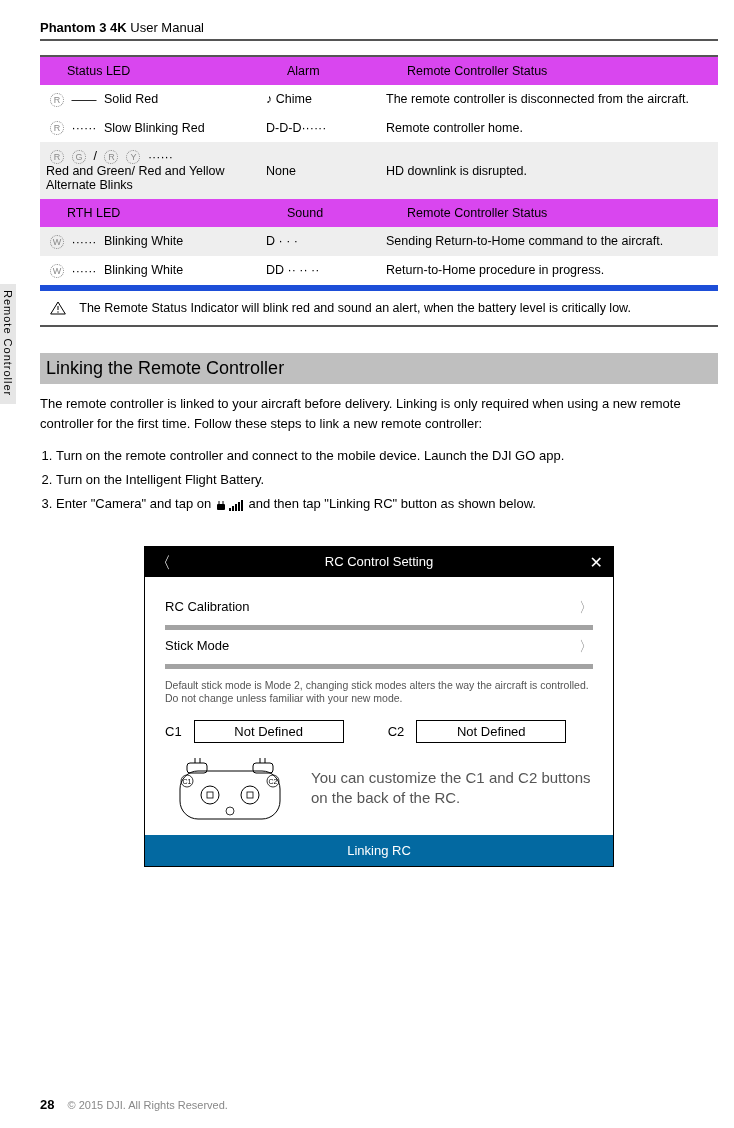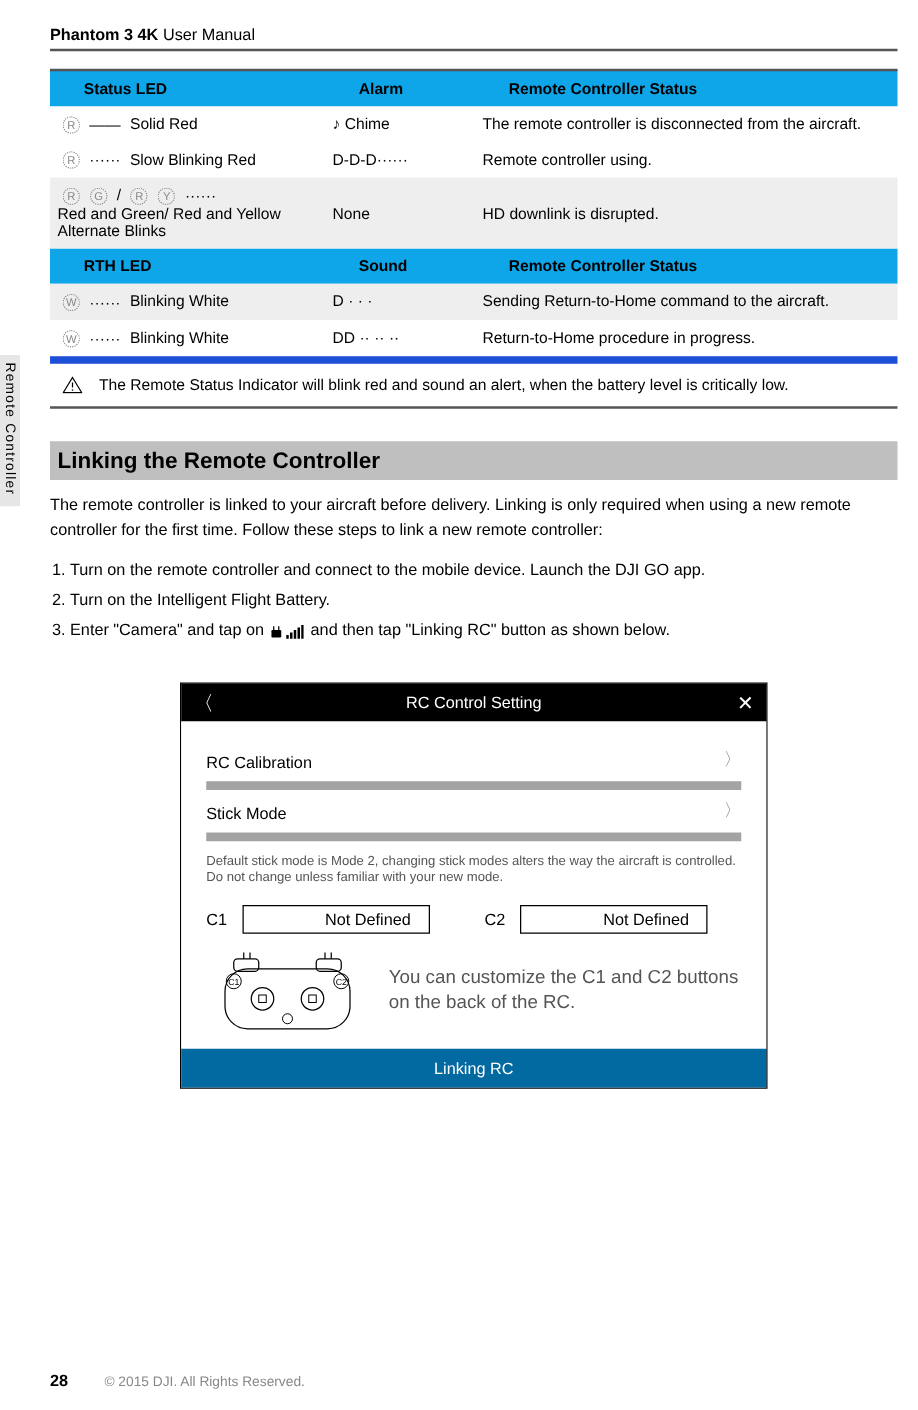--- a/index.html
+++ b/index.html
@@ -5,63 +5,63 @@
   * { box-sizing: border-box; margin: 0; padding: 0; }
   body { font-family: Arial, Helvetica, sans-serif; font-size: 13px; color: #000; width: 734px; height: 1128px; position: relative; background: #fff; }
   .page { padding: 20px 16px 30px 40px; }
   .header-title { font-size: 13px; font-weight: normal; margin-bottom: 4px; }
   .header-title .bold { font-weight: bold; }
   .header-rule { border: none; border-top: 2px solid #555; margin-bottom: 14px; }
 
   .status-table { width: 100%; border-collapse: collapse; border-top: 2px solid #555; }
   .status-table tr { }
   .status-table td { padding: 7px 6px; vertical-align: middle; font-size: 12.5px; }
-  .status-table .hdr td { background: #0ea5e9; font-weight: bold; padding-left: 27px; }
+  .status-table .hdr td { background: #d946ef; font-weight: normal; padding-left: 27px; }
   .status-table .alt td { background: #eeeeee; }
   .status-table .col1 { width: 220px; }
   .status-table .col2 { width: 120px; }
   .status-table .col3 { }
 
   .led-circle { display: inline-block; width: 14px; height: 14px; border-radius: 50%; border: 1px dotted #888; text-align: center; line-height: 12px; font-size: 9px; color: #888; vertical-align: middle; margin-right: 4px; margin-left: 4px;}
   .led-line { display: inline-block; vertical-align: middle; margin-right: 4px; }
 
   .warn-row { border-top: 6px solid #1d4ed8; border-bottom: 2px solid #555; }
   .warn-icon { display: inline-block; width: 16px; height: 14px; vertical-align: middle; margin-right: 10px; margin-left: 4px; }
 
   .side-tab { position: absolute; left: 0; top: 284px; width: 16px; background: #e6e6e6; padding: 6px 1px; font-size: 11px; text-align: center; }
   .side-tab span { writing-mode: vertical-rl; text-orientation: mixed; letter-spacing: 1px; white-space: nowrap; }
 
-  .section-title-wrap { margin-top: 26px; font-weight: bold; }
+  .section-title-wrap { margin-top: 26px; }
   .section-title { background: #bfbfbf; display: inline-block; padding: 5px 10px 5px 6px; font-size: 18px; width: 100%; margin-bottom: 10px; }
 
   .body-text { font-size: 13px; line-height: 1.5; margin-bottom: 12px; }
   .steps { font-size: 13px; line-height: 1.7; margin-left: 0; padding-left: 16px; }
   .steps li { margin-bottom: 2px; }
   .inline-icon { display: inline-block; vertical-align: middle; margin: 0 2px; }
 
   
   .rc-panel { width: 470px; margin: 30px auto 0 auto; border: 1px solid #000; }
   .rc-titlebar { background: #000; color: #fff; height: 30px; display: flex; align-items: center; justify-content: center; position: relative; font-size: 13px; }
   .rc-back { position: absolute; left: 10px; top: 6px; color: #fff; font-size: 16px; }
   .rc-close { position: absolute; right: 10px; top: 6px; color: #fff; font-size: 16px; }
   .rc-body { background: #fff; padding: 14px 20px 12px 20px; }
-  .rc-row { display: flex; justify-content: space-between; align-items: flex-end; border-bottom: 7px solid #a3a3a3; padding: 8px 0; font-size: 13px; }
+  .rc-row { display: flex; justify-content: space-between; align-items: flex-start; border-bottom: 5px solid #a3a3a3; padding: 8px 0; font-size: 13px; }
   .rc-row:last-of-type { border-bottom: none; }
   .rc-chevron { color: #888; font-size: 14px; }
   .rc-note { font-size: 10.5px; color: #555; margin: 10px 0 14px 0; line-height: 1.3; }
   .rc-buttons { display: flex; gap: 12px; align-items: center; margin-bottom: 10px; }
   .rc-btn-label { font-size: 13px; }
-  .rc-select { border: 1px solid #000; padding: 3px 14px; width: 150px; text-align: right; font-size: 13px; }
+  .rc-select { border: 1px solid #000; padding: 3px 0; width: 150px; text-align: center; font-size: 13px; }
   .rc-diagram-row { display: flex; align-items: center; gap: 16px; margin-top: 8px; }
   .rc-diagram { width: 130px; height: 70px; flex-shrink:0; }
   .rc-diagram-note { font-size: 15px; color: #555; line-height: 1.3; }
   .rc-footer { background: #0369a1; color: #fff; text-align: center; padding: 8px 0; font-size: 13px; }
 
   .footer { position: absolute; bottom: 16px; left: 40px; font-size: 11px; color: #888; }
-  .footer .pg { color: #000; font-weight: bold; font-size: 13px; margin-right: 26px; }
+  .footer .pg { color: #000; font-weight: bold; font-size: 13px; margin-right: 10px; }
 </style>
 </head>
 <body>
 
 <div class="side-tab"><span>Remote Controller</span></div>
 
 <div class="page">
 
   <div class="header-title">
     <span class="bold">Phantom 3 4K</span>
@@ -88,21 +88,21 @@
     </tr>
 
 
     <tr>
       <td class="col1">
         <span class="led-circle">R</span>
         <span class="led-line">······</span>
         <span>Slow Blinking Red</span>
       </td>
       <td class="col2"><span>D-D-D······</span></td>
-      <td class="col3">Remote controller using.</td>
+      <td class="col3">Remote controller home.</td>
     </tr>
 
     <tr class="alt">
       <td class="col1">
         <span class="led-circle">R</span><span class="led-circle">G</span> / <span class="led-circle">R</span><span class="led-circle">Y</span>
         <span class="led-line">······</span><br>
         <span>Red and Green/ Red and Yellow Alternate Blinks</span>
       </td>
       <td class="col2"><span>None</span></td>
       <td class="col3">HD downlink is disrupted.</td>

